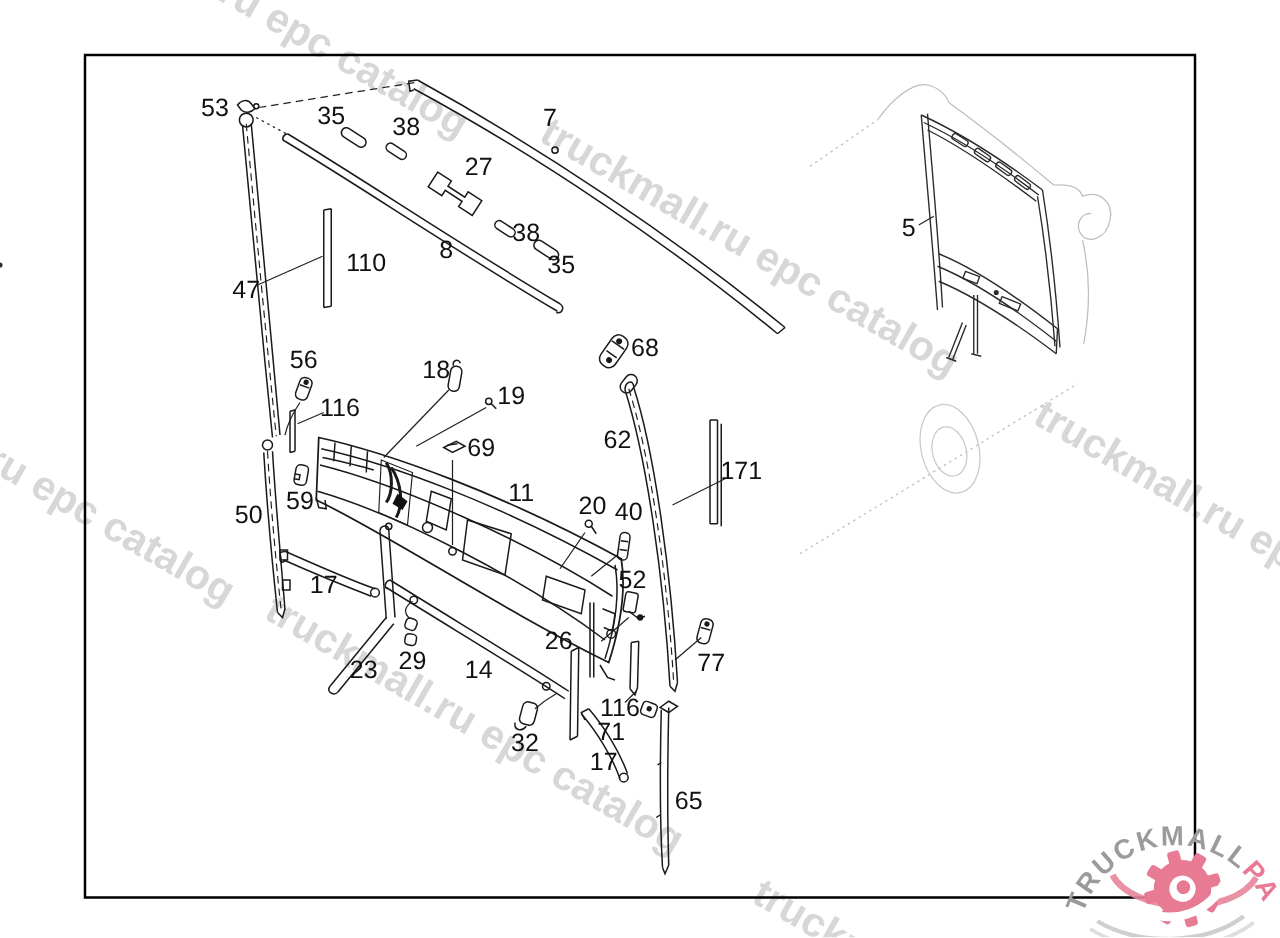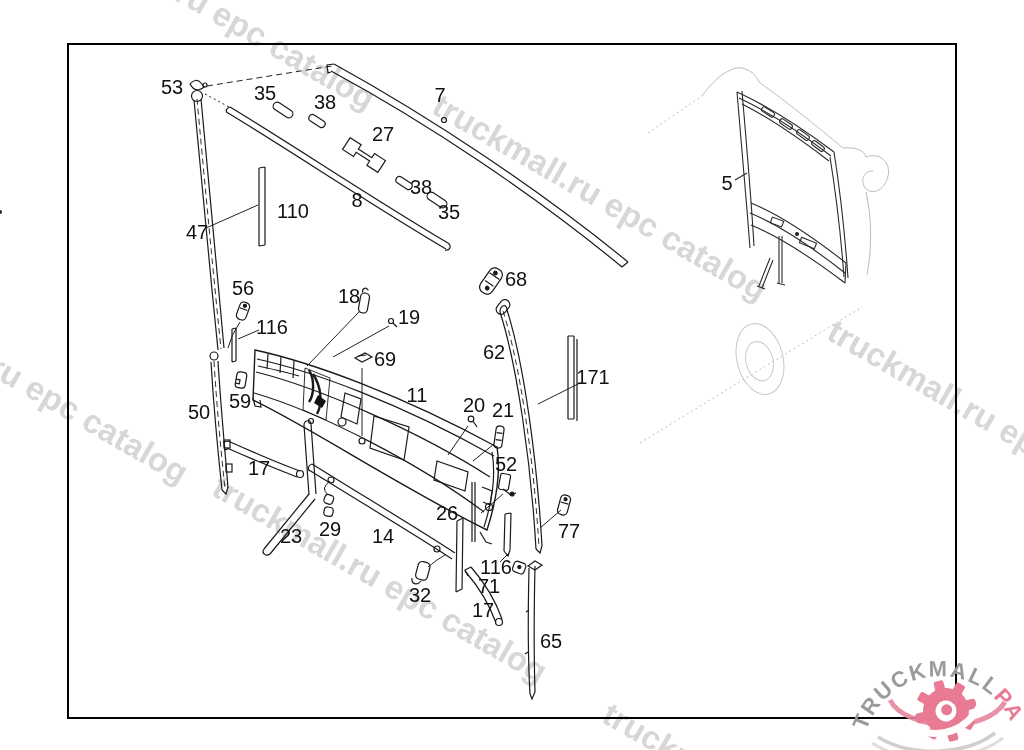--- a/index.html
+++ b/index.html
@@ -360,21 +360,21 @@
     <span class="lbl" style="left:349px;top:296px">18</span>
     <span class="lbl" style="left:409px;top:317px">19</span>
     <span class="lbl" style="left:272px;top:327px">116</span>
     <span class="lbl" style="left:385px;top:359px">69</span>
     <span class="lbl" style="left:494px;top:352px">62</span>
     <span class="lbl" style="left:593px;top:377px">171</span>
     <span class="lbl" style="left:240px;top:401px">59</span>
     <span class="lbl" style="left:199px;top:412px">50</span>
     <span class="lbl" style="left:417px;top:395px">11</span>
     <span class="lbl" style="left:474px;top:405px">20</span>
-    <span class="lbl" style="left:503px;top:410px">21</span>
+    <span class="lbl" style="left:503px;top:410px">40</span>
     <span class="lbl" style="left:506px;top:464px">52</span>
     <span class="lbl" style="left:259px;top:468px">17</span>
     <span class="lbl" style="left:330px;top:529px">29</span>
     <span class="lbl" style="left:291px;top:536px">23</span>
     <span class="lbl" style="left:383px;top:536px">14</span>
     <span class="lbl" style="left:447px;top:513px">26</span>
     <span class="lbl" style="left:569px;top:531px">77</span>
     <span class="lbl" style="left:420px;top:595px">32</span>
     <span class="lbl" style="left:496px;top:567px">116</span>
     <span class="lbl" style="left:489px;top:586px">71</span>

